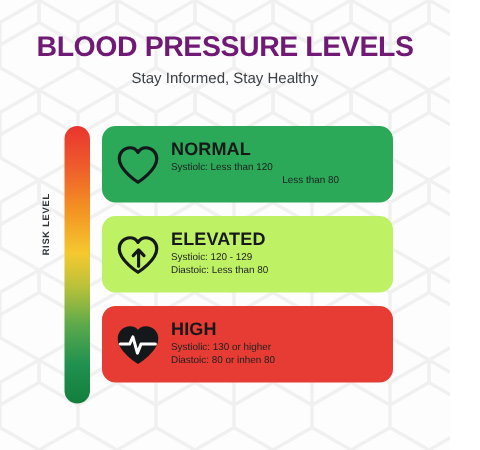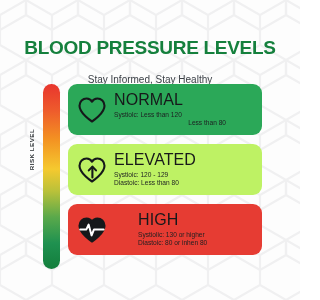--- a/index.html
+++ b/index.html
@@ -39,23 +39,23 @@
     position: absolute;
     top: 22px;
     left: 0;
     width: 300px;
     text-align: center;
   }
   .title {
     font-size: 19px;
     font-weight: bold;
     letter-spacing: -0.3px;
-    color: #15803d;
+    color: #701a75;
     line-height: 1.05;
-    margin: 16px;
+    margin: 0;
     white-space: nowrap;
   }
   .subtitle {
     font-size: 10px;
     color: #3a3f45;
     margin: 5px 0 0 0;
     line-height: 1.1;
     white-space: nowrap;
   }
 
@@ -124,37 +124,37 @@
     align-items: center;
     justify-content: center;
   }
   .card-icon svg { display: block; }
   .card-text {
     flex: 1 1 auto;
     padding-left: 5px;
     color: #17181a;
   }
   .card-heading {
-    font-size: 16px;
-    font-weight: normal;
+    font-size: 12px;
+    font-weight: bold;
     letter-spacing: 0.1px;
     line-height: 1.1;
     margin: 0 0 2px 0;
   }
   .card-line {
     font-size: 6.6px;
     line-height: 1.32;
     margin: 0;
     color: #1d1f21;
   }
   .card-line.indent { text-align: right; padding-right: 28px; }
 
   .card.normal   { background: #2ba858; }
   .card.elevated { background: #bef264; }
-  .card.high     { background: #e63c33; gap: 24px; }
+  .card.high     { background: #e63c33; }
 </style>
 </head>
 <body>
 
 <div id="infographic">
 
   <svg class="hex-bg" viewBox="0 0 300 300" preserveAspectRatio="none" aria-hidden="true">
     <defs>
       <pattern id="hexpat" width="52" height="60" patternUnits="userSpaceOnUse">
         <path d="M26 0 L52 15 L52 45 L26 60 L0 45 L0 15 Z" fill="none" stroke="#f0f0f1" stroke-width="2.2"></path>

